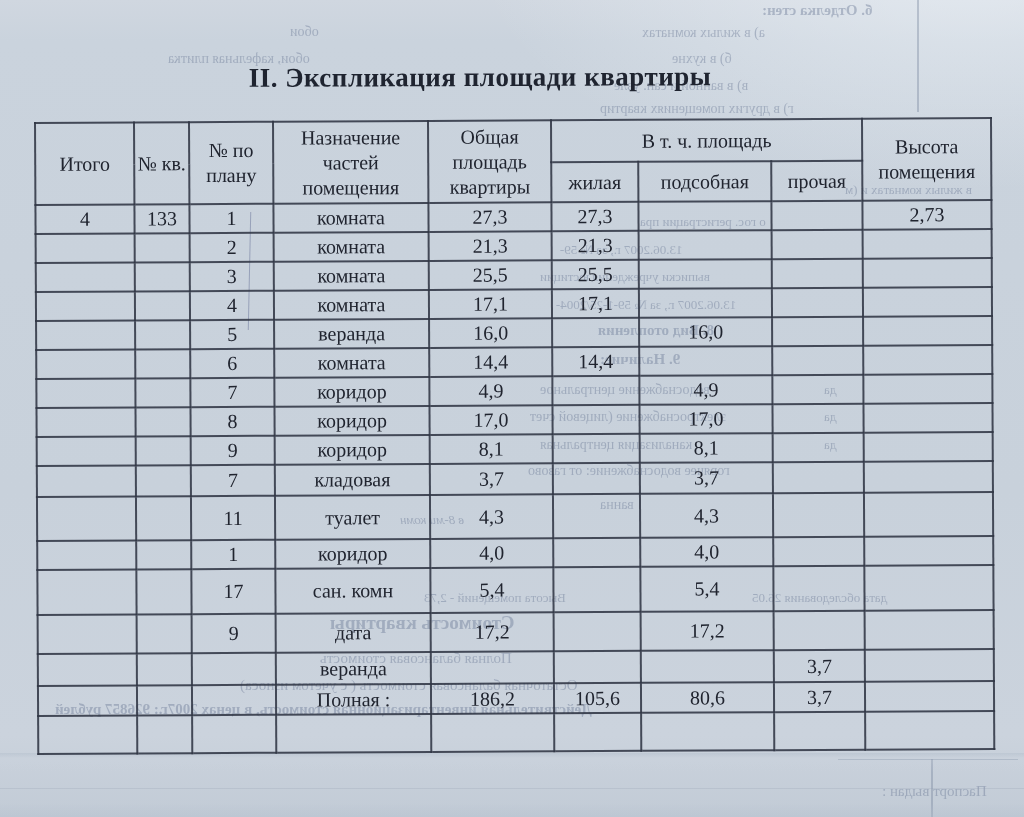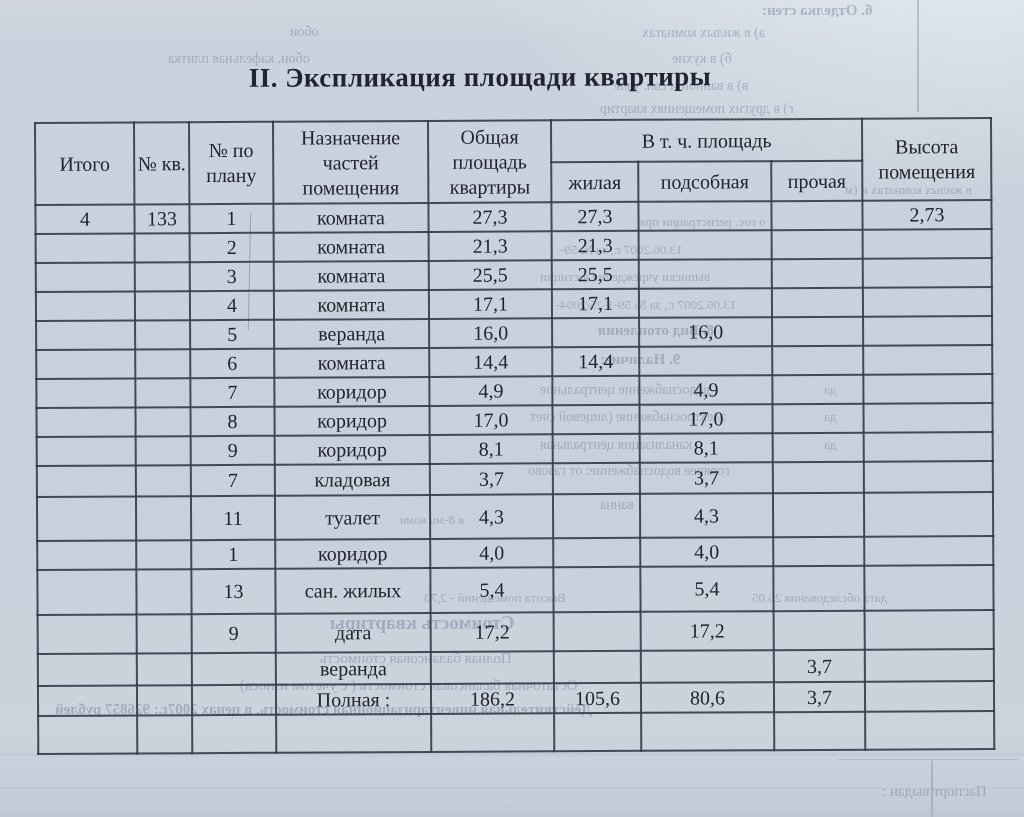--- a/index.html
+++ b/index.html
@@ -267,22 +267,22 @@
           <td>коридор</td>
           <td>4,0</td>
           <td></td>
           <td>4,0</td>
           <td></td>
           <td></td>
         </tr>
         <tr>
           <td></td>
           <td></td>
-          <td>13</td>
-          <td>сан. жилых</td>
+          <td>17</td>
+          <td>сан. комн</td>
           <td>5,4</td>
           <td></td>
           <td>5,4</td>
           <td></td>
           <td></td>
         </tr>
         <tr>
           <td></td>
           <td></td>
           <td>9</td>

